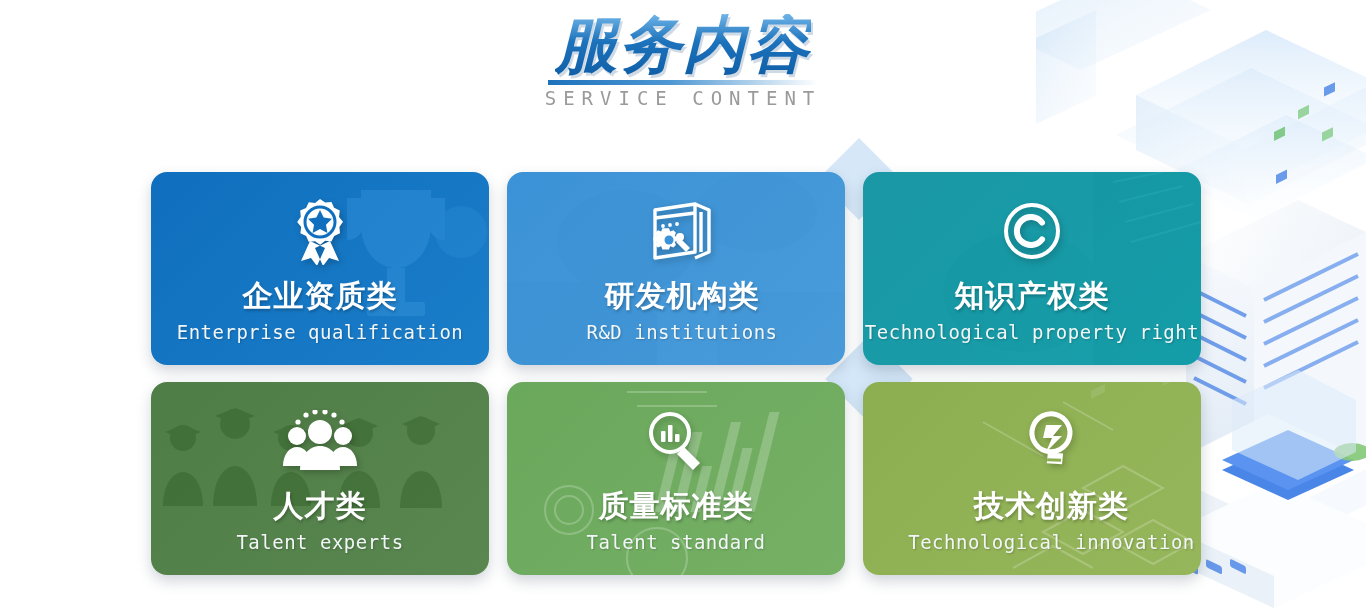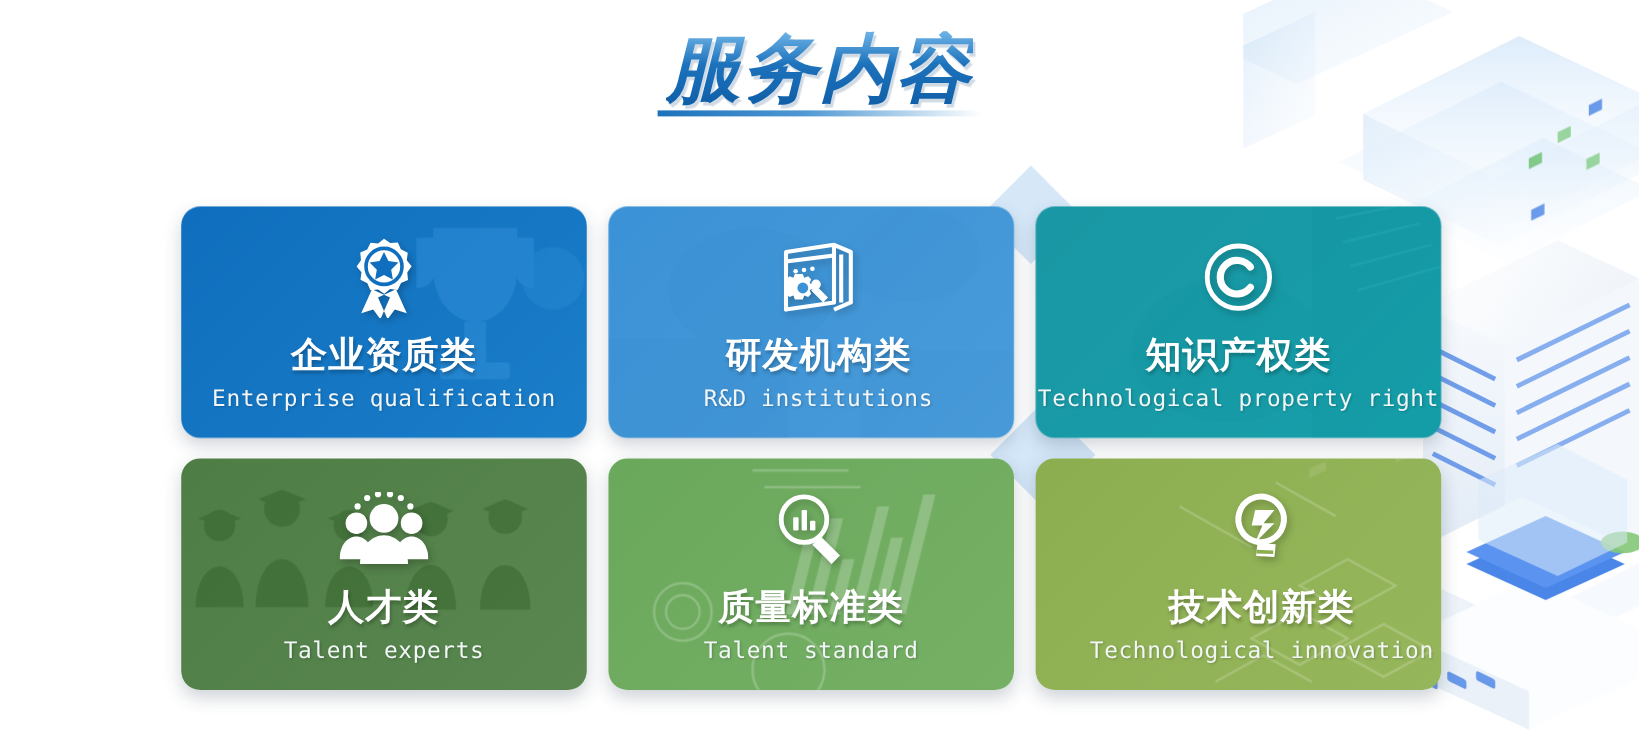--- a/index.html
+++ b/index.html
@@ -11,21 +11,21 @@
 
   
   #bg-decor{position:absolute;inset:0;overflow:hidden;pointer-events:none;}
 
   .diamond{position:absolute;transform:rotate(45deg);}
 
   
   .iso-wrap{position:absolute;right:0;top:0;width:330px;height:610px;overflow:hidden;}
 
   
-  #header{position:absolute;left:0;right:0;top:14px;text-align:center;margin-top:12px;}
+  #header{position:absolute;left:0;right:0;top:14px;text-align:center;}
   #title-zh{
     font-family:"DejaVu Sans","Liberation Sans",sans-serif;
     font-size:62px;font-weight:bold;font-style:italic;
     letter-spacing:2px;line-height:1;
     background:linear-gradient(180deg,#6fb4e8 0%,#1c72bb 45%,#0f5fa8 100%);
     -webkit-background-clip:text;background-clip:text;color:transparent;
     -webkit-text-fill-color:transparent;
     filter:drop-shadow(2px 3px 0 rgba(120,150,180,.35));
     display:inline-block;
   }
@@ -156,20 +156,21 @@
 
     <ellipse cx="316" cy="452" rx="18" ry="9" fill="#84c877" opacity=".9"></ellipse>
 
     <polygon points="196,400 262,370 320,400 320,452 262,480 196,450" fill="#dcebfa" opacity=".55"></polygon>
   </svg>
 </div>
 
 <div id="header">
   <div id="title-zh">服务内容</div>
   <div id="title-rule"></div>
+  <div id="title-en">SERVICE CONTENT</div>
 </div>
 
 <div id="grid">
 
   <div class="card" style="background:linear-gradient(135deg,#0f6fbe,#1b7ec9);">
     <svg class="photo" viewBox="0 0 338 193" preserveAspectRatio="none">
       <g fill="#7fb9e4" opacity=".55">
         <path d="M210 18h70v34c0 26-16 44-35 44s-35-18-35-44z"></path>
         <rect x="236" y="96" width="18" height="34"></rect>
         <rect x="216" y="130" width="58" height="14" rx="3"></rect>

